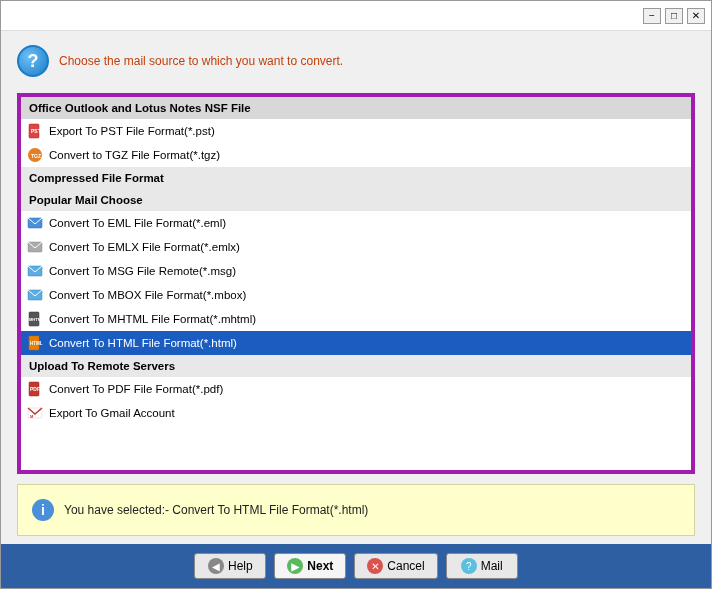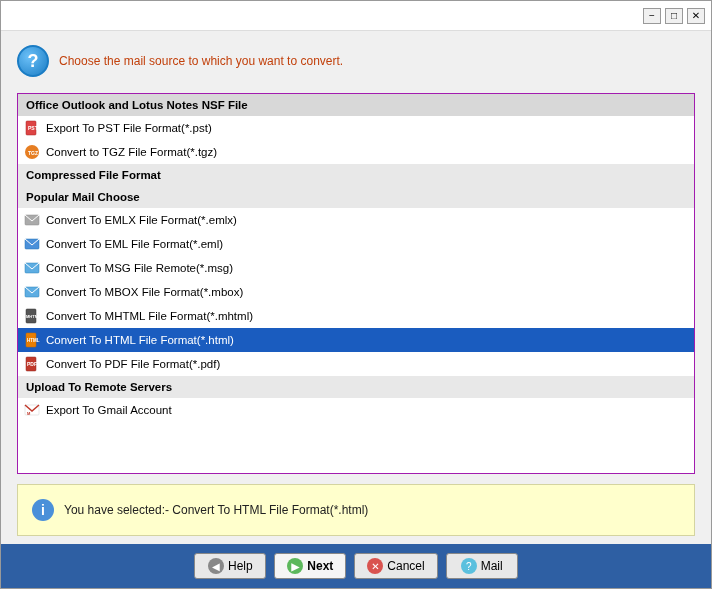--- a/index.html
+++ b/index.html
@@ -72,21 +72,21 @@
       flex-shrink: 0;
     }
     .header-text {
       font-size: 12px;
       color: #c2410c;
     }
 
     
     .list-container {
       flex: 1;
-      border: 1px solid #a21caf;
+      border: 4px solid #a21caf;
       background: #fff;
       overflow-y: scroll;
       overflow-x: hidden;
     }
     .list-item {
       padding: 4px 6px;
       font-size: 11.5px;
       display: flex;
       align-items: center;
       gap: 6px;
@@ -238,38 +238,38 @@
       </div>
       <div class="list-item sub-header">
         <span>Compressed File Format</span>
       </div>
       <div class="list-item sub-header">
         <span>Popular Mail Choose</span>
       </div>
       <div class="list-item">
         <span class="item-icon">
           <svg width="16" height="16" viewBox="0 0 16 16">
+            <rect x="1" y="3" width="14" height="10" rx="1" fill="#4a90d9" stroke="#2171b5" stroke-width="0.5"></rect>
+            <polyline points="1,3 8,9 15,3" fill="none" stroke="#fff" stroke-width="1"></polyline>
+          </svg>
+        </span>
+        <span>Convert To EML File Format(*.eml)</span>
+      </div>
+      <div class="list-item">
+        <span class="item-icon">
+          <svg width="16" height="16" viewBox="0 0 16 16">
             <rect x="1" y="3" width="14" height="10" rx="1" fill="#aaa" stroke="#888" stroke-width="0.5"></rect>
             <polyline points="1,3 8,9 15,3" fill="none" stroke="#fff" stroke-width="1"></polyline>
           </svg>
         </span>
         <span>Convert To EMLX File Format(*.emlx)</span>
       </div>
       <div class="list-item">
         <span class="item-icon">
           <svg width="16" height="16" viewBox="0 0 16 16">
-            <rect x="1" y="3" width="14" height="10" rx="1" fill="#4a90d9" stroke="#2171b5" stroke-width="0.5"></rect>
-            <polyline points="1,3 8,9 15,3" fill="none" stroke="#fff" stroke-width="1"></polyline>
-          </svg>
-        </span>
-        <span>Convert To EML File Format(*.eml)</span>
-      </div>
-      <div class="list-item">
-        <span class="item-icon">
-          <svg width="16" height="16" viewBox="0 0 16 16">
             <rect x="1" y="3" width="14" height="10" rx="1" fill="#5dade2" stroke="#2980b9" stroke-width="0.5"></rect>
             <polyline points="1,3 8,9 15,3" fill="none" stroke="#fff" stroke-width="1"></polyline>
           </svg>
         </span>
         <span>Convert To MSG File Remote(*.msg)</span>
       </div>
       <div class="list-item">
         <span class="item-icon">
           <svg width="16" height="16" viewBox="0 0 16 16">
             <rect x="1" y="3" width="14" height="10" rx="1" fill="#5dade2" stroke="#2980b9" stroke-width="0.5"></rect>
@@ -289,31 +289,31 @@
       </div>
       <div class="list-item selected">
         <span class="item-icon">
           <svg width="16" height="16" viewBox="0 0 16 16">
             <rect x="2" y="1" width="10" height="14" rx="1" fill="#e87e04" stroke="#c66800" stroke-width="0.5"></rect>
             <text x="3" y="10" font-size="4.5" fill="#fff" font-weight="bold">HTML</text>
           </svg>
         </span>
         <span>Convert To HTML File Format(*.html)</span>
       </div>
+      <div class="list-item sub-header">
+        <span>Upload To Remote Servers</span>
+      </div>
       <div class="list-item">
         <span class="item-icon">
           <svg width="16" height="16" viewBox="0 0 16 16">
             <rect x="2" y="1" width="10" height="14" rx="1" fill="#c0392b" stroke="#922b21" stroke-width="0.5"></rect>
             <text x="3" y="10" font-size="5" fill="#fff" font-weight="bold">PDF</text>
           </svg>
         </span>
         <span>Convert To PDF File Format(*.pdf)</span>
-      </div>
-      <div class="list-item sub-header">
-        <span>Upload To Remote Servers</span>
       </div>
       <div class="list-item">
         <span class="item-icon">
           <svg width="16" height="16" viewBox="0 0 16 16">
             <rect x="1" y="3" width="14" height="10" rx="1" fill="#fff" stroke="#ccc" stroke-width="0.5"></rect>
             <polyline points="1,3 8,9 15,3" fill="none" stroke="#c0392b" stroke-width="1.5"></polyline>
             <text x="3" y="13" font-size="4" fill="#c0392b" font-weight="bold">M</text>
           </svg>
         </span>
         <span>Export To Gmail Account</span>

